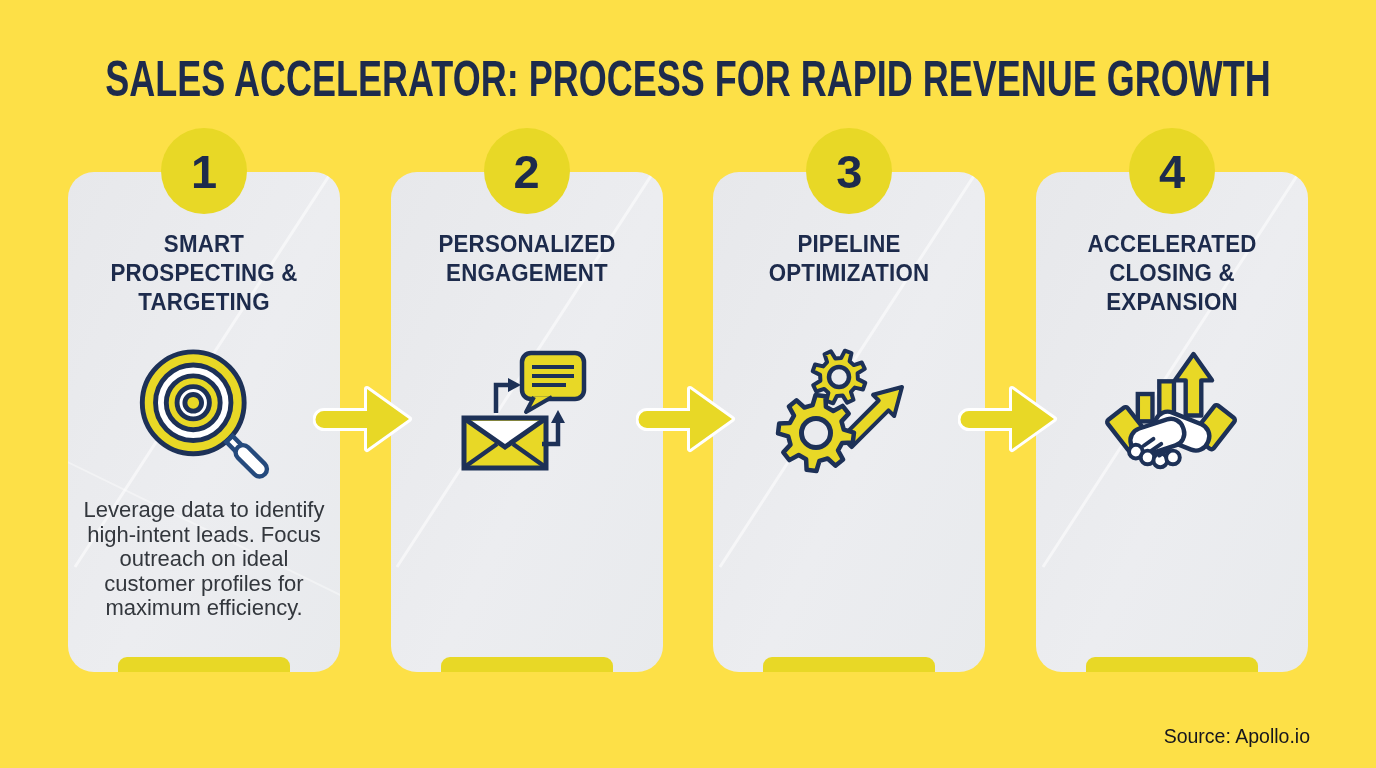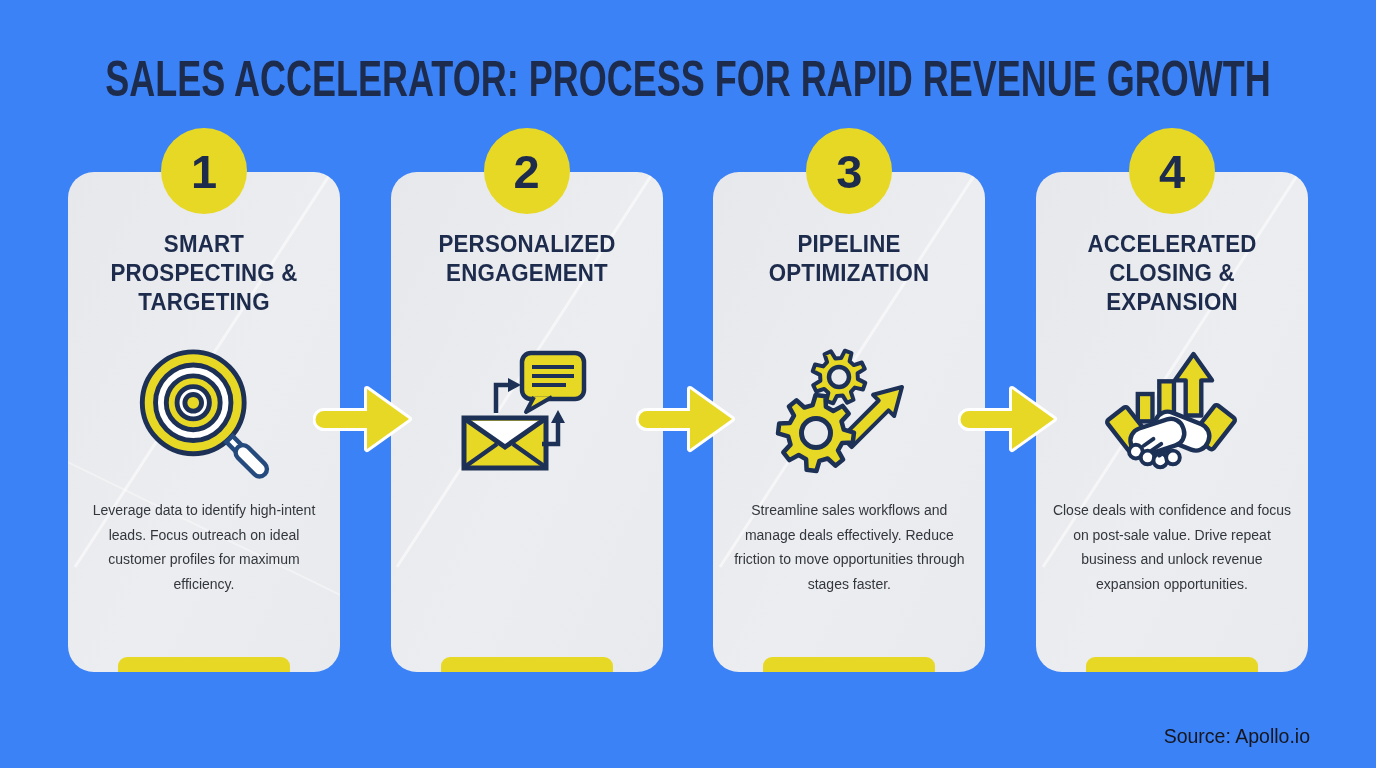--- a/index.html
+++ b/index.html
@@ -1,17 +1,17 @@
 <!DOCTYPE html>
 <html><head>
 <meta charset="utf-8">
 <style>
   html,body{margin:0;padding:0;background:#fff;}
   .canvas{
-    position:relative;width:1376px;height:768px;background:#3b82f6;overflow:hidden;
+    position:relative;width:1376px;height:768px;background:#fde047;overflow:hidden;
     font-family:"Liberation Sans","DejaVu Sans",sans-serif;
   }
   
   .title{
     position:absolute;top:50px;left:50%;
     transform:translateX(-50%) scaleX(0.72);
     transform-origin:center top;
     white-space:nowrap;
     font-size:50px;font-weight:700;letter-spacing:0px;
     color:#1d2b4c;margin:0;
@@ -44,21 +44,21 @@
     padding-top:58px;height:442px;
   }
   .step-title{
     height:110px;display:flex;align-items:flex-start;justify-content:center;
     font-size:23px;font-weight:700;line-height:1.25;color:#1d2b4c;
     text-align:center;max-width:234px;letter-spacing:0.2px;
     transform:scaleX(0.97);transform-origin:center top;
   }
   .icon-box{height:150px;display:flex;align-items:center;justify-content:center;}
   .step-desc{
-    font-size:14px;line-height:24.5px;color:#33373d;text-align:center;
+    font-size:22px;line-height:24.5px;color:#33373d;text-align:center;
     max-width:242px;margin-top:8px;
   }
   
   .flow-arrow{position:absolute;top:381px;width:104px;height:76px;}
   .flow-arrow.a1{left:313px;}
   .flow-arrow.a2{left:636px;}
   .flow-arrow.a3{left:958px;}
   
   .source{
     position:absolute;right:66px;bottom:20px;
@@ -154,21 +154,20 @@
         <div class="step-title">PIPELINE OPTIMIZATION</div>
         <div class="icon-box">
           <svg width="150" height="140" viewBox="0 0 150 140">
             <polygon points="67.9,92.3 104.7,55.5 99,49.8 128,42 120.2,71 114.5,65.3 77.7,102.1" fill="#e8d826" stroke="#1d3157" stroke-width="4" stroke-linejoin="round"></polygon>
             <polygon fill="#e8d826" stroke="#1d3157" stroke-width="4" stroke-linejoin="round" points="83.9,34.1 91.3,37.9 88.9,44.5 80.8,42.6 76.9,46.8 79.5,54.8 73.1,57.8 68.7,50.6 62.9,50.9 59.1,58.3 52.5,55.9 54.4,47.8 50.2,43.9 42.2,46.5 39.2,40.1 46.4,35.7 46.1,29.9 38.7,26.1 41.1,19.5 49.2,21.4 53.1,17.2 50.5,9.2 56.9,6.2 61.3,13.4 67.1,13.1 70.9,5.7 77.5,8.1 75.6,16.2 79.8,20.1 87.8,17.5 90.8,23.9 83.6,28.3"></polygon>
             <circle cx="65" cy="32" r="10" fill="#eaebee" stroke="#1d3157" stroke-width="4.5"></circle>
             <polygon fill="#e8d826" stroke="#1d3157" stroke-width="4.5" stroke-linejoin="round" points="69.8,84.6 80.0,87.6 78.8,97.4 68.2,97.9 64.0,105.3 69.1,114.6 61.4,120.7 53.6,113.5 45.4,115.8 42.4,126.0 32.6,124.8 32.1,114.2 24.7,110.0 15.4,115.1 9.3,107.4 16.5,99.6 14.2,91.4 4.0,88.4 5.2,78.6 15.8,78.1 20.0,70.7 14.9,61.4 22.6,55.3 30.4,62.5 38.6,60.2 41.6,50.0 51.4,51.2 51.9,61.8 59.3,66.0 68.6,60.9 74.7,68.6 67.5,76.4"></polygon>
             <circle cx="42" cy="88" r="14.5" fill="#eaebee" stroke="#1d3157" stroke-width="5"></circle>
           </svg>
         </div>
-        <div class="step-desc">Streamline sales workflows and manage deals effectively. Reduce friction to move opportunities through stages faster.</div>
       </div>
     </div>
 
     <div class="card">
       <div class="card-bg">
         <span class="streak a"></span>
         <div class="bottom-bar"></div>
       </div>
       <div class="num-circle">
         <span>4</span>
@@ -198,21 +197,20 @@
               <circle cx="73" cy="116" r="7"></circle>
               <circle cx="86" cy="113" r="7"></circle>
             </g>
             <g stroke="#1d3157" stroke-width="4" stroke-linecap="round">
               <line x1="66" y1="94" x2="56" y2="101"></line>
               <line x1="74" y1="99" x2="64" y2="106"></line>
               <line x1="82" y1="104" x2="72" y2="111"></line>
             </g>
           </svg>
         </div>
-        <div class="step-desc">Close deals with confidence and focus on post-sale value. Drive repeat business and unlock revenue expansion opportunities.</div>
       </div>
     </div>
 
   </div>
 
   <svg class="flow-arrow a1" viewBox="0 0 104 76">
     <path d="M11,30 L54,30 L54,8 L96,38 L54,68 L54,47 L11,47 A8.5,8.5 0 0 1 11,30 Z" fill="#e8d826" stroke="#ffffff" stroke-width="6" stroke-linejoin="round" paint-order="stroke"></path>
   </svg>
   <svg class="flow-arrow a2" viewBox="0 0 104 76">
     <path d="M11,30 L54,30 L54,8 L96,38 L54,68 L54,47 L11,47 A8.5,8.5 0 0 1 11,30 Z" fill="#e8d826" stroke="#ffffff" stroke-width="6" stroke-linejoin="round" paint-order="stroke"></path>

